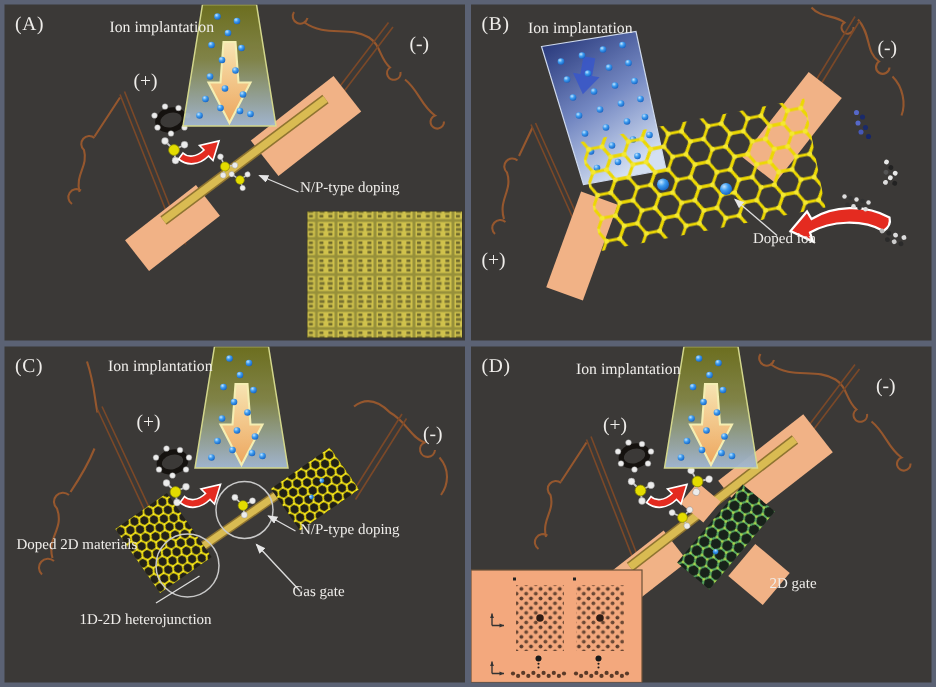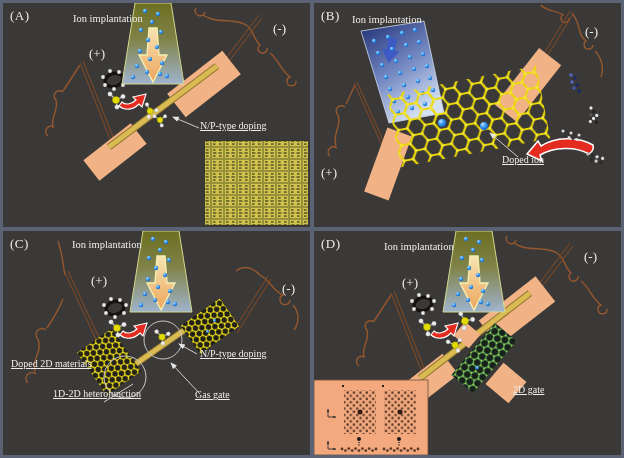--- a/index.html
+++ b/index.html
@@ -8,21 +8,21 @@
     border:3px solid #5b6274;background:#5b6274;
     display:grid;grid-template-rows:224px 224px;grid-template-columns:307px 307px;gap:4px;
     font-family:"Liberation Serif","DejaVu Serif",serif;
   }
   .panel{position:relative;background:#3b3937;overflow:hidden;}
   .panel svg.art{position:absolute;left:0;top:0;}
   .lbl{position:absolute;color:#efedea;white-space:nowrap;line-height:1;}
   .plabel{font-size:13px;letter-spacing:0.5px;}
   .sign{font-size:13px;}
   .ion{font-size:10.5px;}
-  .ann{font-size:10px;text-decoration:underline;}
+  .ann{font-size:10px;}
 </style>
 </head>
 <body>
 
 <svg width="0" height="0" style="position:absolute" aria-hidden="true">
 <defs>
   <radialGradient id="ionG" cx="35%" cy="30%" r="75%">
     <stop offset="0%" stop-color="#c2e4ff"></stop>
         <stop offset="45%" stop-color="#3d9cf0"></stop>
         <stop offset="100%" stop-color="#1460c0"></stop>
@@ -344,21 +344,21 @@
         <line x1="101" y1="171" x2="130" y2="153"></line>
       </g>
     </svg>
     <span class="lbl plabel" style="left:7px;top:6px">(C)</span>
     <span class="lbl ion" style="left:69px;top:9px">Ion implantation</span>
     <span class="lbl sign" style="left:88px;top:43px">(+)</span>
     <span class="lbl sign" style="left:279px;top:51px">(-)</span>
     <span class="lbl ann" style="left:8px;top:128px">Doped 2D materials</span>
     <span class="lbl ann" style="left:197px;top:118px">N/P-type doping</span>
     <span class="lbl ann" style="left:192px;top:159px">Gas gate</span>
-    <span class="lbl ann" style="left:50px;top:158px">1D-2D heterojunction</span>
+    <span class="lbl ann" style="left:50px;top:178px">1D-2D heterojunction</span>
   </div>
 
   <div class="panel">
     <svg class="art" width="307" height="224" viewBox="0 0 307 224">
       <g stroke="#95572e" stroke-width="1.4" fill="none">
         <path d="M45,135 a5,5 0 1 1 6,-9 M50,127 C47,115 56,110 53,99 a5,5 0 1 1 7,-8 M60,90 L77,64"></path>
         <path d="M193,5 a5,5 0 1 0 9,4 M200,12 C214,22 230,14 243,22 C251,27 250,36 257,42 a4.5,4.5 0 1 0 7,3 M267,50 C276,57 278,68 287,74 a4.5,4.5 0 1 0 6,4"></path>
       </g>
       <g stroke="#7a4828" stroke-width="1.1" fill="none">
         <path d="M256,12 L206,78 M259,15 L209,81"></path>

